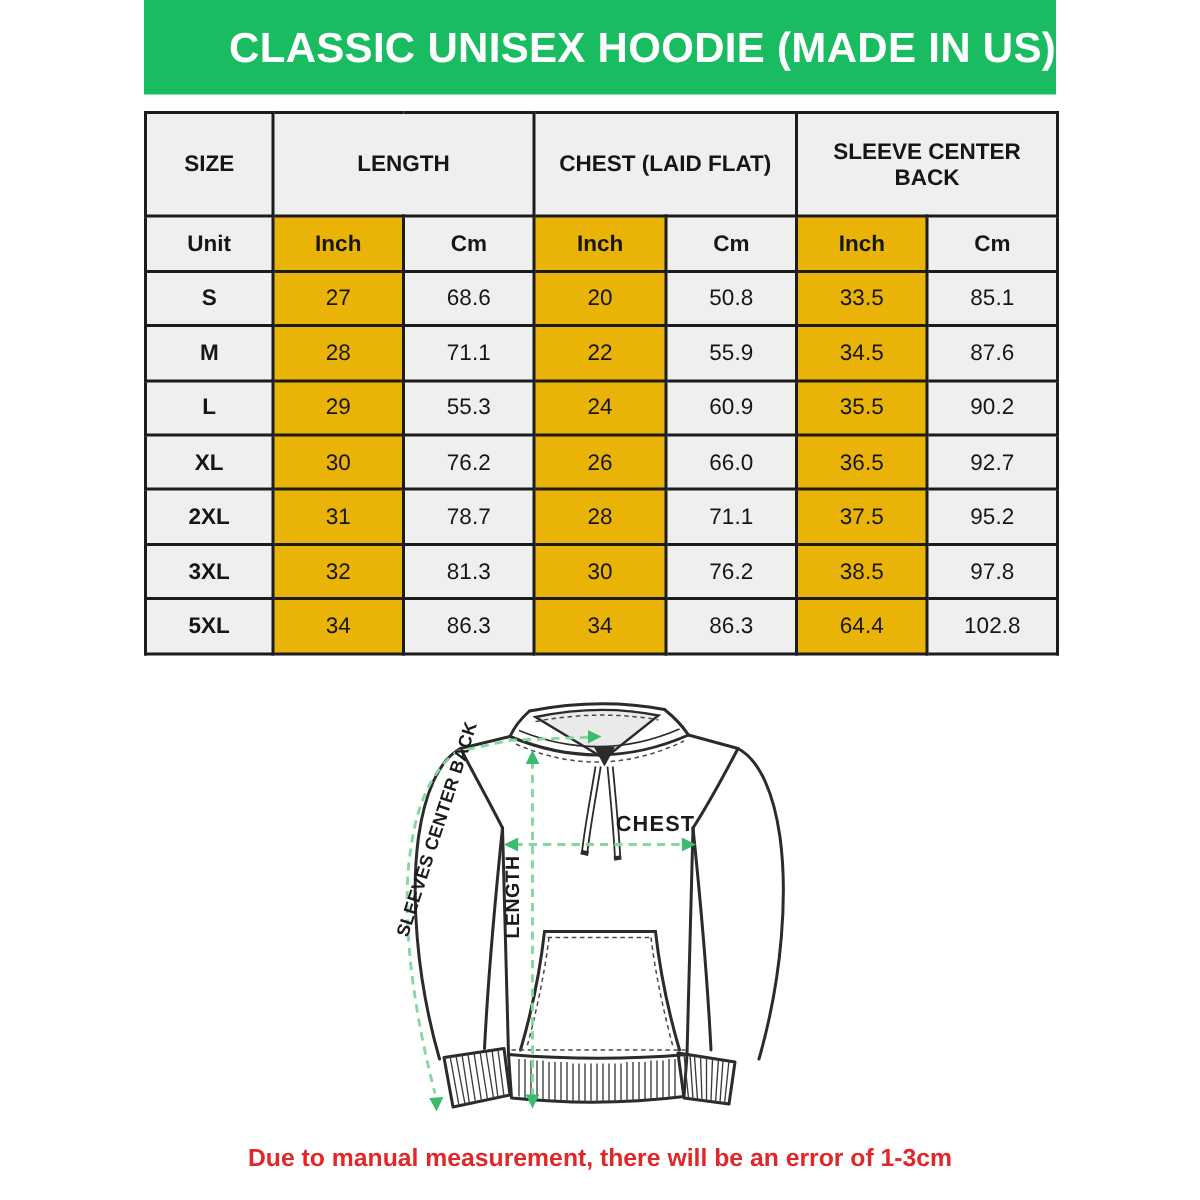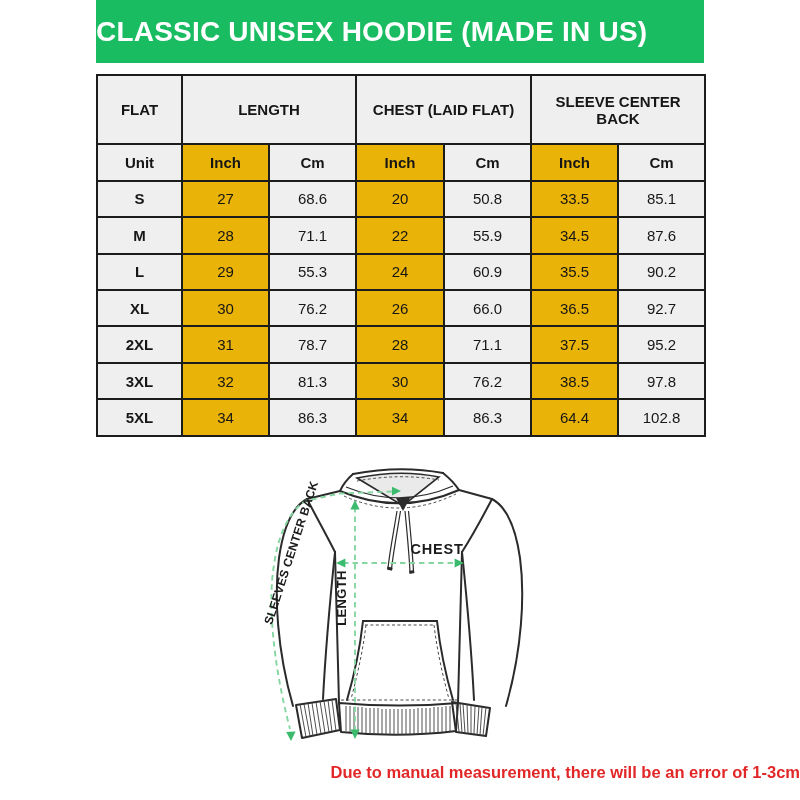--- a/index.html
+++ b/index.html
@@ -10,21 +10,21 @@
     --cell-gray:#efefef;
     --border-dark:#1c1c1c;
   }
   *{margin:0;padding:0;box-sizing:border-box;}
   html,body{width:800px;height:800px;background:#fff;font-family:"Liberation Sans",sans-serif;}
   .page{position:relative;width:800px;height:800px;background:#fff;overflow:hidden;}
 
   .banner{
     position:absolute;left:96px;top:0;width:608px;height:63px;
     background:var(--banner-green);
-    display:flex;align-items:center;justify-content:flex-start;
+    display:flex;align-items:center;justify-content:flex-end;
   }
   .banner h1{
     color:#fff;font-size:28px;font-weight:700;letter-spacing:.2px;white-space:nowrap;
   }
 
   table.size-chart{
     position:absolute;left:96px;top:74px;width:608px;height:363px;
     border-collapse:collapse;table-layout:fixed;
     background:#fff;
   }
@@ -41,21 +41,21 @@
   .diagram{position:absolute;left:0;top:430px;width:800px;height:330px;}
   .outline{fill:none;stroke:#2b2b2b;stroke-width:2;stroke-linecap:round;stroke-linejoin:round;}
   .thin{fill:none;stroke:#2b2b2b;stroke-width:1.2;}
   .stitch{fill:none;stroke:#4a4a4a;stroke-width:1;stroke-dasharray:3 2.4;}
   .rib{fill:none;stroke:#3a3a3a;stroke-width:.9;}
   .mline{fill:none;stroke:var(--measure-green);stroke-width:1.9;stroke-dasharray:5.5 4;}
   .mhead{fill:var(--measure-green-dark);stroke:none;}
   .mlabel{fill:#1b1b1b;font-family:"Liberation Sans",sans-serif;font-weight:700;}
 
   .note{
-    position:absolute;left:0;top:763px;width:800px;text-align:right;
+    position:absolute;left:0;top:763px;width:800px;text-align:center;
     color:var(--note-red);font-size:16.5px;font-weight:700;
   }
 </style>
 </head>
 <body>
 
 <div class="page">
 
   <div class="banner">
     <h1>CLASSIC UNISEX HOODIE (MADE IN US)</h1>
@@ -66,21 +66,21 @@
       <col style="width:85px">
         <col style="width:87px">
         <col style="width:87px">
       <col style="width:88px">
         <col style="width:87px">
         <col style="width:87px">
         <col style="width:87px">
     </colgroup>
     <tbody>
         <tr>
-      <th class="g">FLAT</th>
+      <th class="g">SIZE</th>
       <th class="g" colspan="2">LENGTH</th>
       <th class="g" colspan="2">CHEST (LAID FLAT)</th>
       <th class="g" colspan="2">SLEEVE CENTER BACK</th>
     </tr>
     <tr>
       <th class="g">Unit</th>
       <th class="w">Inch</th>
       <th class="g">Cm</th>
       <th class="w">Inch</th>
       <th class="g">Cm</th>

